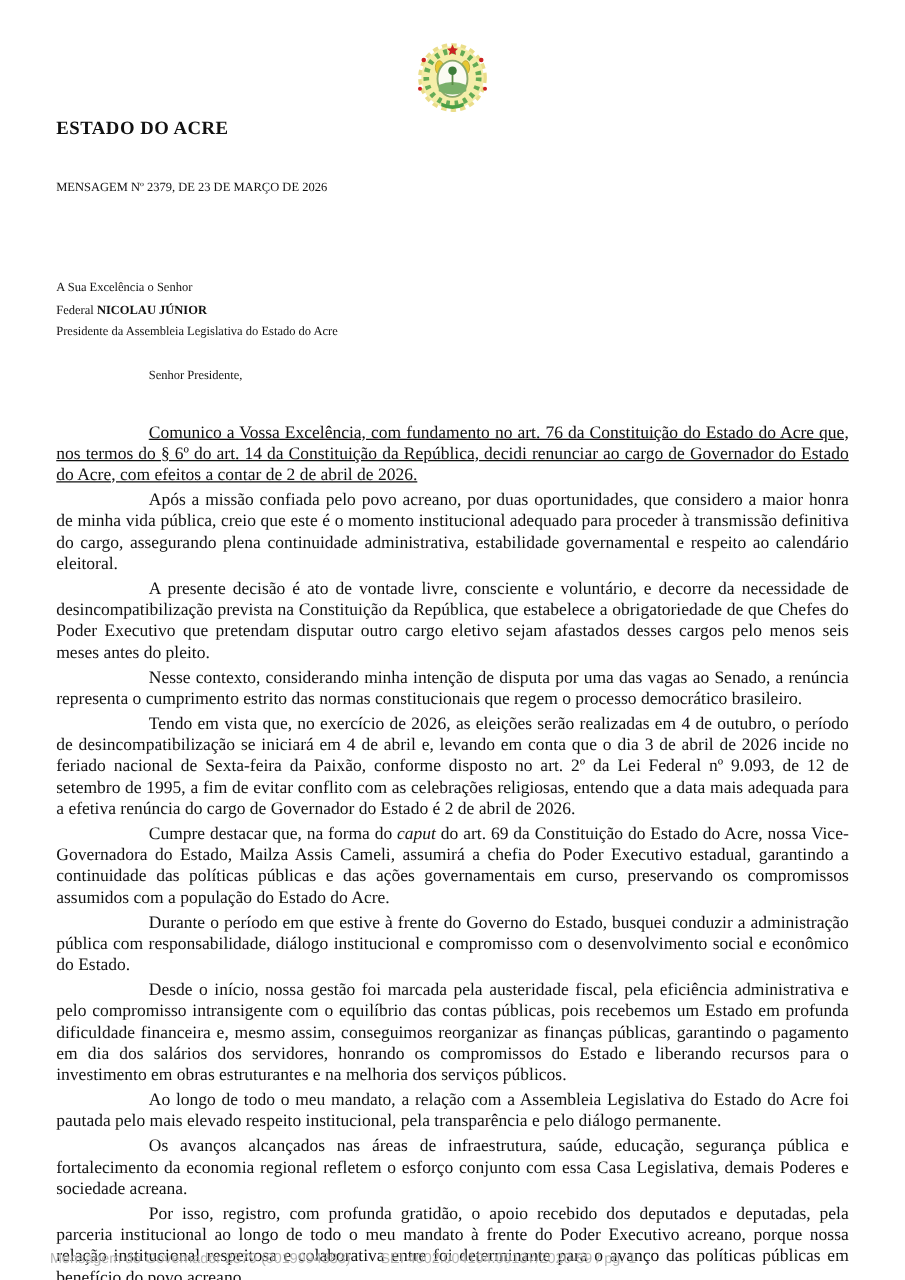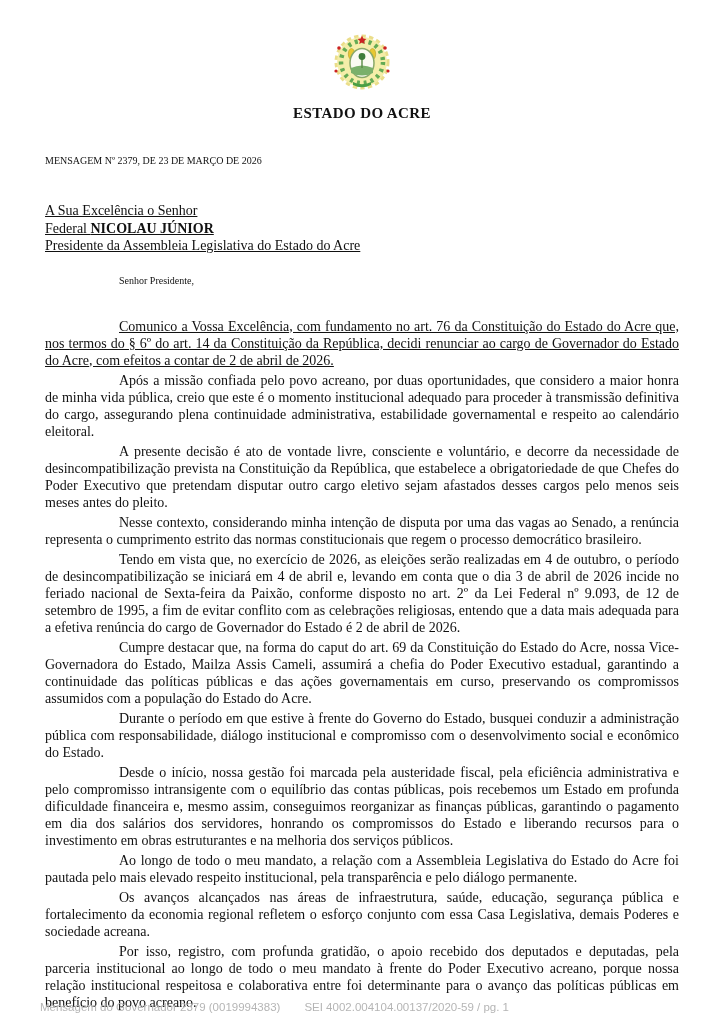--- a/index.html
+++ b/index.html
@@ -14,55 +14,53 @@
     color: #111111;
     overflow: hidden;
   }
   .emblem {
     display: block;
     margin: 0 auto;
     width: 78px;
     height: 58px;
   }
   .org-title {
-    margin-top: 14px;
-    text-align: center;
+    margin-top: 4px;
     font-weight: bold;
     font-size: 15px;
     line-height: 16px;
     letter-spacing: 0.4px;
   }
   .msg-number {
     margin-top: 31px;
     font-size: 10px;
     line-height: 17px;
   }
   .addressee {
-    margin-top: 33px;
-    font-size: 14px;
+    margin-top: 63px;
+    font-size: 10px;
     line-height: 17.5px;
-    text-decoration: underline;
   }
   .addressee .bold-name { font-weight: bold; }
   .salutation {
     margin-top: 17px;
     padding-left: 74px;
     font-size: 10px;
     line-height: 17px;
   }
   .body-text { margin: 0; }
   .body-text p {
     margin: 3px 0 0 0;
     font-size: 14px;
     line-height: 17px;
     text-align: justify;
     text-indent: 74px;
   }
   .body-text p:first-child { margin-top: 29px; text-decoration: underline; }
-  .italic { }
+  .italic { font-style: italic; }
   .footer {
     position: absolute;
     top: 1001px;
     left: 0;
     width: 100%;
     box-sizing: border-box;
     padding-left: 40px;
     display: flex;
     gap: 24px;
     font-family: "Liberation Sans", sans-serif;

